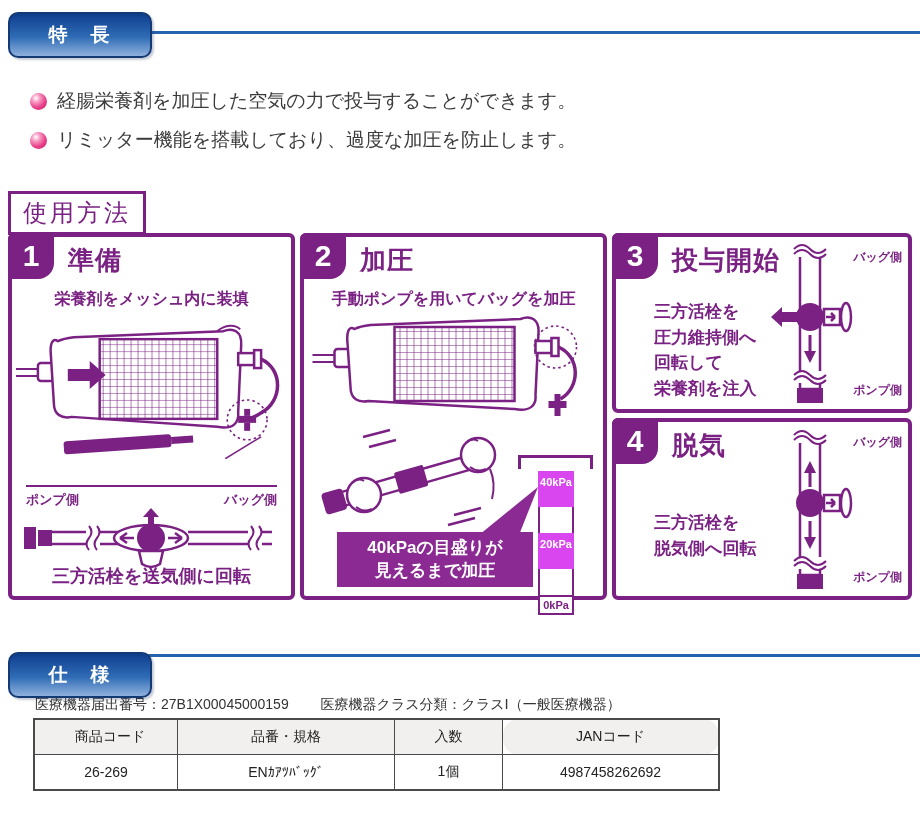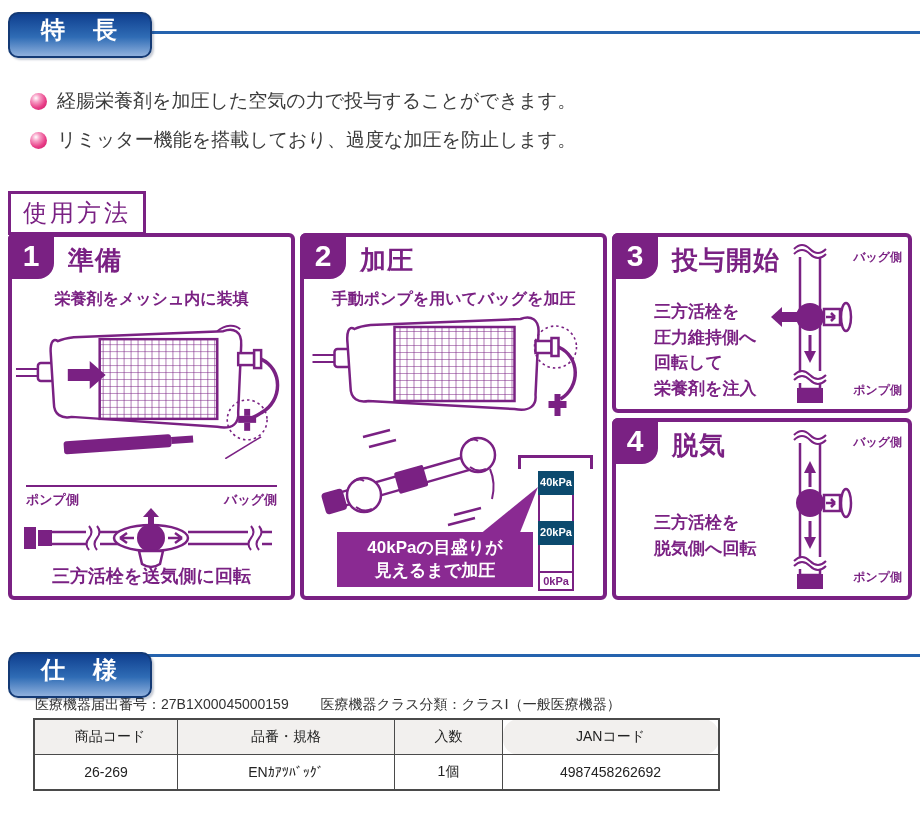--- a/index.html
+++ b/index.html
@@ -3,21 +3,21 @@
 <meta charset="utf-8">
 <style>
   html,body{margin:0;padding:0;background:#fff;}
   body{font-family:"Liberation Sans","DejaVu Sans",sans-serif;}
   .page{position:relative;width:920px;height:823px;background:#fff;overflow:hidden;}
 
   
   .blue-rule{position:absolute;height:3px;background:#2563ae;right:0;}
   .badge{position:absolute;left:8px;width:140px;height:42px;border:2px solid #143a75;border-radius:10px;
          background:linear-gradient(180deg,#0f3f8f 0%,#2f6cb5 55%,#8fb0dd 100%);
-         color:#fff;font-size:24px;font-weight:bold;display:flex;justify-content:center;
+         color:#fff;font-size:19px;font-weight:bold;display:flex;align-items:center;justify-content:center;
          letter-spacing:2px;box-shadow:2px 2px 2px rgba(30,50,90,.25);z-index:2;}
 
   
   .bullets{position:absolute;left:30px;top:88px;}
   .bullet-row{display:flex;align-items:center;margin-bottom:13px;}
   .sphere{width:17px;height:17px;border-radius:50%;margin-right:10px;flex:0 0 auto;
           background:radial-gradient(circle at 35% 30%,#ffffff 0%,#f79cc4 25%,#e83f88 60%,#c91060 100%);}
   .bullet-text{font-size:19px;color:#3b3b3b;}
 
   
@@ -34,21 +34,21 @@
   .side-label{position:absolute;color:#7a2183;font-size:13px;font-weight:bold;}
   .bottom-caption{position:absolute;left:0;right:0;bottom:8px;text-align:center;color:#7a2183;font-size:18px;font-weight:bold;}
   .divider{position:absolute;left:14px;right:14px;height:2px;background:#7a2183;}
   .step-desc{position:absolute;color:#7a2183;font-weight:bold;font-size:17px;line-height:1.5;white-space:pre-line;}
 
   
   .gauge-bracket{position:absolute;left:214px;top:218px;width:75px;height:14px;
                  border:3px solid #7a2183;border-bottom:none;box-sizing:border-box;}
   .gauge-col{position:absolute;left:234px;top:234px;width:36px;}
   .gauge-seg{box-sizing:border-box;width:36px;text-align:center;font-weight:bold;font-size:11px;}
-  .seg-filled{background:#0c4a6e;color:#fff;height:24px;line-height:22px;}
+  .seg-filled{background:#d946ef;color:#fff;height:36px;line-height:22px;}
   .seg-blank{background:#fff;border-left:2px solid #7a2183;border-right:2px solid #7a2183;height:26px;}
   .seg-zero{background:#fff;border:2px solid #7a2183;color:#7a2183;height:20px;line-height:17px;}
   .callout{position:absolute;left:33px;top:295px;width:196px;height:55px;background:#8a2a92;color:#fff;
            font-size:17px;font-weight:bold;display:flex;align-items:center;justify-content:center;
            text-align:center;white-space:pre-line;line-height:1.35;}
   .pointer-svg{position:absolute;left:160px;top:240px;}
 
   .abs{position:absolute;}
 
   

